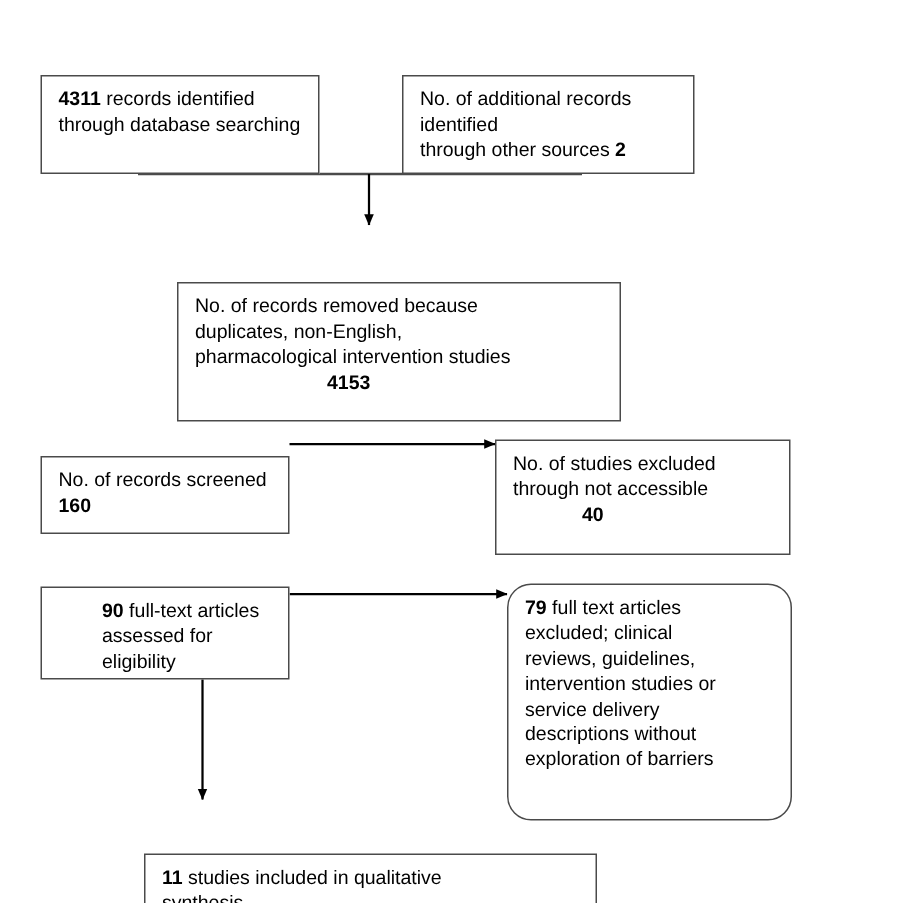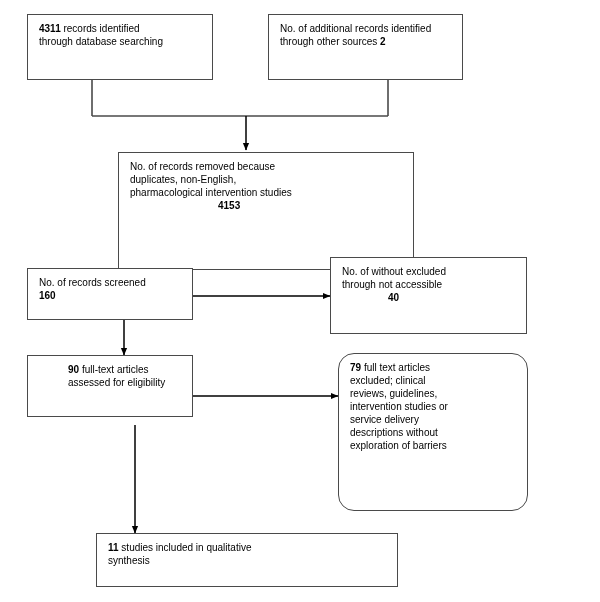--- a/index.html
+++ b/index.html
@@ -14,24 +14,25 @@
     background: #ffffff;
     font-family: "Liberation Sans", sans-serif;
     overflow: hidden;
   }
   .node {
     position: absolute;
     box-sizing: border-box;
     border: 1.5px solid #4a4a4a;
     background: #ffffff;
     color: #000000;
-    font-size: 10px;
+    font-size: 13px;
     line-height: 1.30;
     padding: 7px 9px 6px 11px;
     white-space: pre-line;
+    margin-top: 36px;
   }
   .node .num {
     font-weight: bold;
   }
   .node .indent {
     display: inline-block;
     padding-left: 46px;
     font-weight: bold;
   }
   .node .indent2 {
@@ -78,29 +79,29 @@
 
     <path d="M135,425 L135,533" stroke="#000000" stroke-width="1.5" fill="none" marker-end="url(#arrowhead)"></path>
   </svg>
 
   <div class="node" style="left:27px; top:14px; width:186px; height:66px;"><span class="num">4311</span><span> records identified
 through database searching</span></div>
 
   <div class="node" style="left:268px; top:14px; width:195px; height:66px;"><span>No. of additional records identified</span>
 <span>through other sources   </span><span class="num">2</span></div>
 
-  <div class="node" style="left:118px; top:152px; width:296px; height:118px;"><span>No. of records removed because</span>
+  <div class="node" style="left:118px; top:152px; width:296px; height:93px;"><span>No. of records removed because</span>
 <span>duplicates, non-English,</span>
 <span>pharmacological intervention studies</span>
 <span class="indent2">4153</span></div>
 
   <div class="node" style="left:27px; top:268px; width:166px; height:52px;"><span>No. of records screened</span>
 <span class="num">160</span></div>
 
-  <div class="node" style="left:330px; top:257px; width:197px; height:77px;"><span>No. of without excluded</span>
+  <div class="node" style="left:330px; top:257px; width:197px; height:77px;"><span>No. of studies excluded</span>
 <span>through not accessible</span>
 <span class="indent">40</span></div>
 
   <div class="node" style="left:27px; top:355px; width:166px; height:62px;padding-left:40px;"><span class="num">90</span><span> full-text articles
 assessed for eligibility</span></div>
 
   <div class="node" style="left:338px; top:353px; width:190px; height:158px;border-radius:16px;"><span class="num">79</span><span> full text articles
 excluded; clinical
 reviews, guidelines,
 intervention studies or

